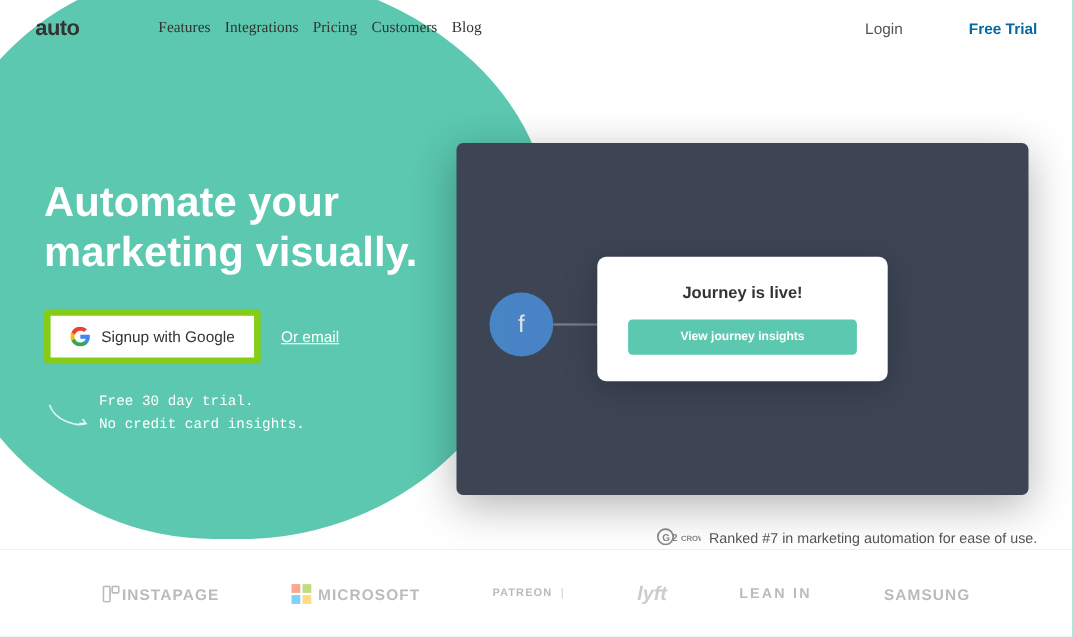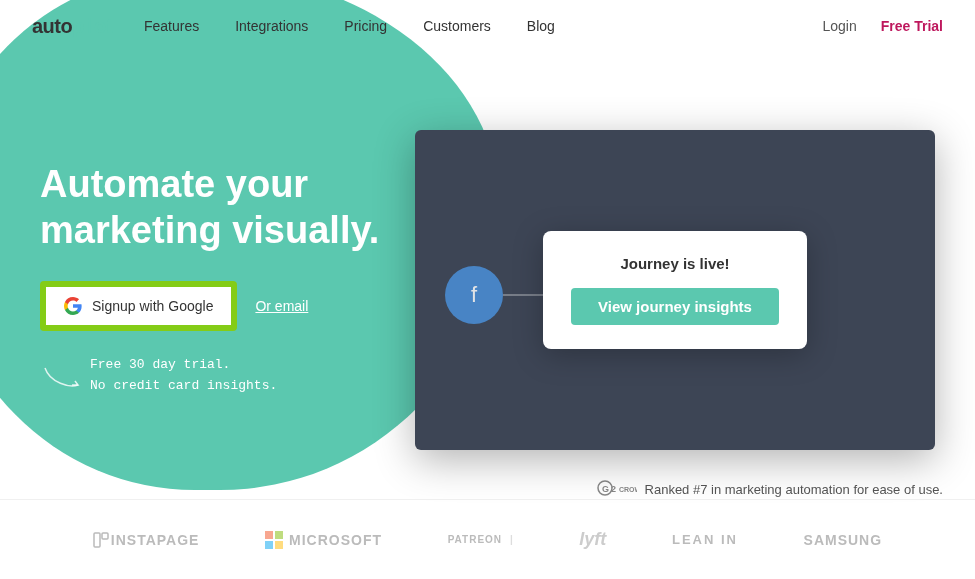--- a/index.html
+++ b/index.html
@@ -5,25 +5,25 @@
     * { margin: 0; padding: 0; box-sizing: border-box; }
     body { font-family: -apple-system, BlinkMacSystemFont, 'Segoe UI', sans-serif; background: #fff; width: 975px; height: 579px; overflow: hidden; position: relative; }
 
     
     nav {
       position: absolute; top: 0; left: 0; right: 0; height: 52px;
       display: flex; align-items: center; padding: 0 32px; z-index: 10; background: transparent;
     }
     .nav-logo { display: flex; align-items: center; margin-right: 32px; }
     .nav-logo-text { color: #333; font-size: 20px; font-weight: 700; letter-spacing: -0.5px; }
-    .nav-links { display: flex; gap: 36px; flex: 1; }
+    .nav-links { display: flex; gap: 13px; flex: 1; font-family: Liberation Serif, serif; }
     .nav-link { color: #333; font-size: 14px; text-decoration: none; cursor: pointer; }
     .nav-right { display: flex; align-items: center; gap: 24px; margin-left: auto; }
     .nav-login { color: #555; font-size: 14px; cursor: pointer; }
-    .nav-free-trial { color: #be185d; font-size: 14px; font-weight: 600; cursor: pointer; }
+    .nav-free-trial { color: #0369a1; font-size: 14px; font-weight: 600; cursor: pointer; margin-left: 36px; }
 
     
     .hero-blob {
       position: absolute;
       top: -30px; left: -60px;
       width: 560px; height: 520px;
       background: #5bc8af;
       border-radius: 50% 60% 55% 50% / 50% 50% 60% 55%;
       z-index: 0;
     }
@@ -106,21 +106,21 @@
       width: 264px;
       box-shadow: 0 6px 30px rgba(0,0,0,0.25);
       text-align: center;
       z-index: 5;
     }
     .journey-title {
       font-size: 15px; font-weight: 600; color: #333; margin-bottom: 16px;
     }
     .btn-journey {
       background: #5bc8af; color: #fff; border: none; border-radius: 4px;
-      padding: 10px 18px; font-size: 15px; font-weight: 600; cursor: pointer; width: 100%;
+      padding: 10px 18px; font-size: 11px; font-weight: 600; cursor: pointer; width: 100%;
     }
 
     
     .g2-badge {
       position: absolute; bottom: 80px; right: 32px;
       display: flex; align-items: center; gap: 8px; font-size: 13px; color: #555;
     }
     .g2-logo {
       font-size: 13px; font-weight: 700; color: #555;
     }

